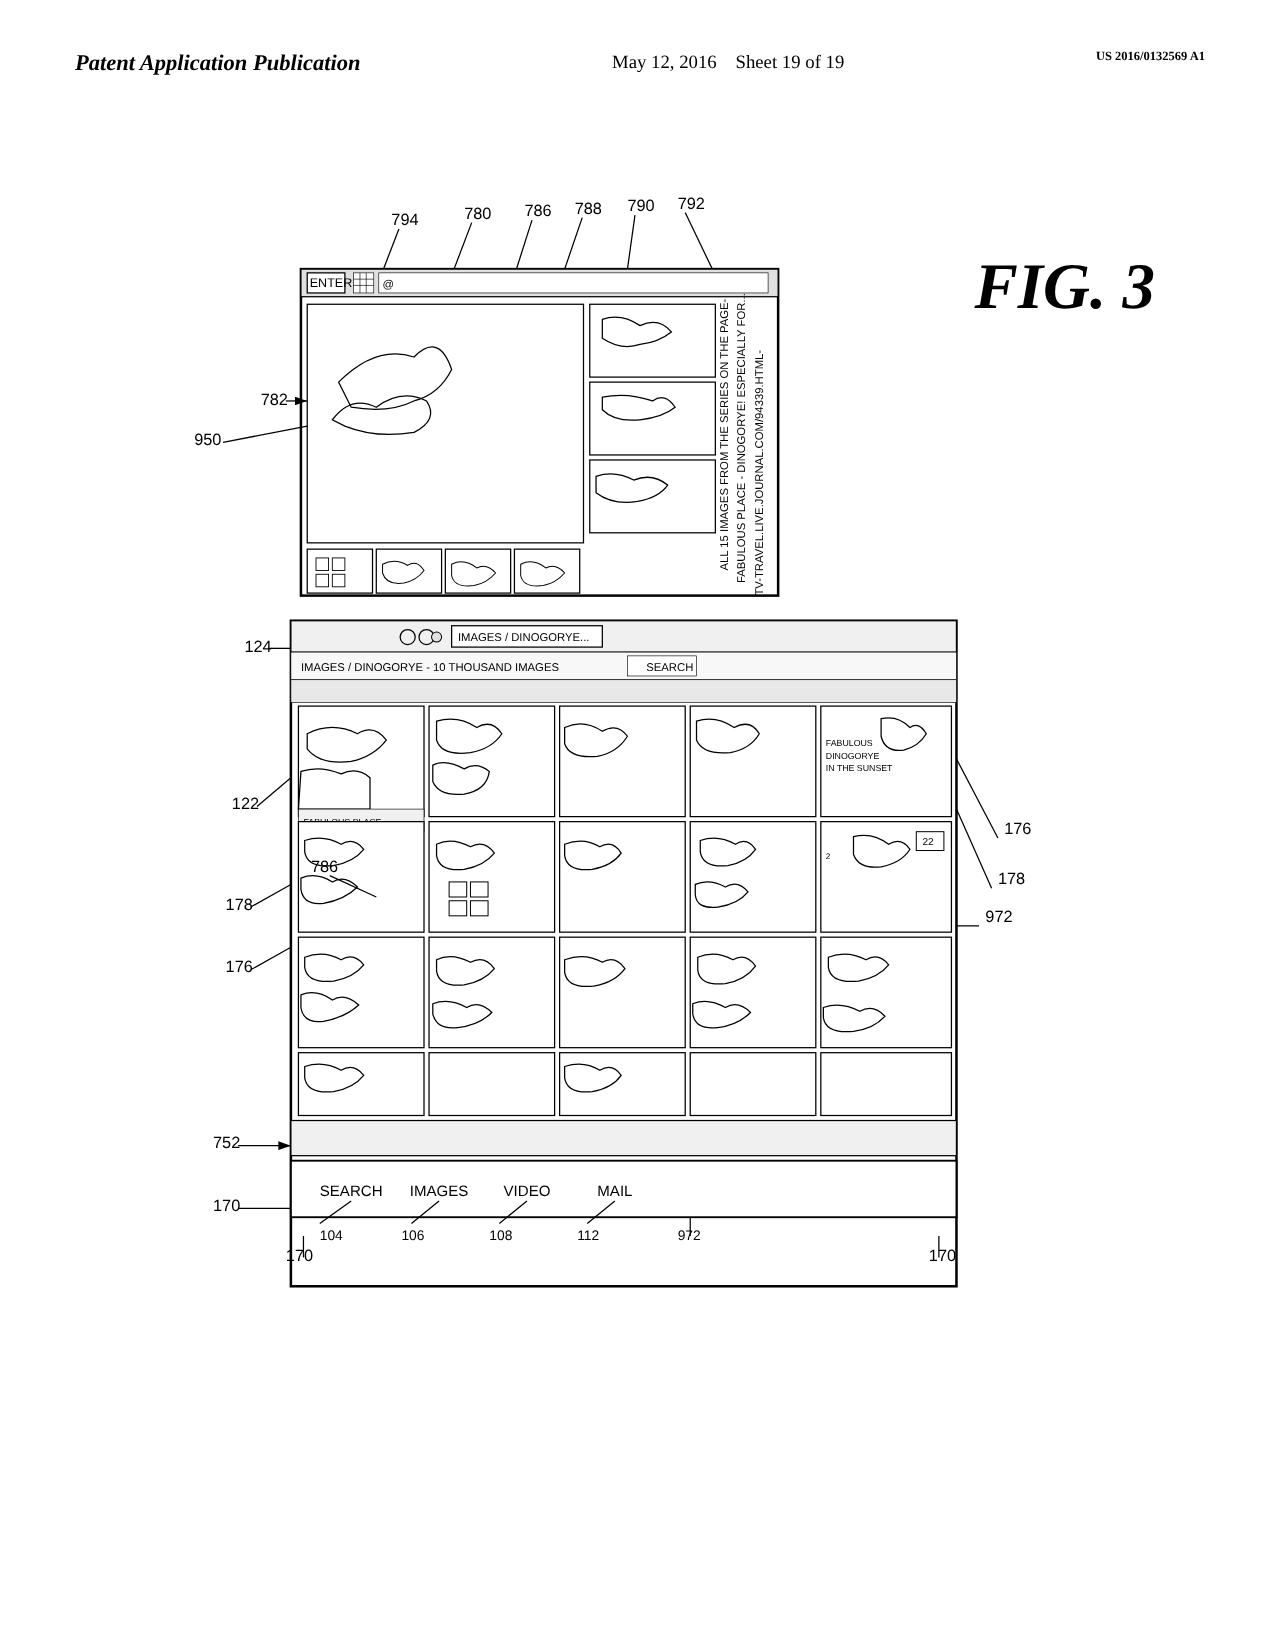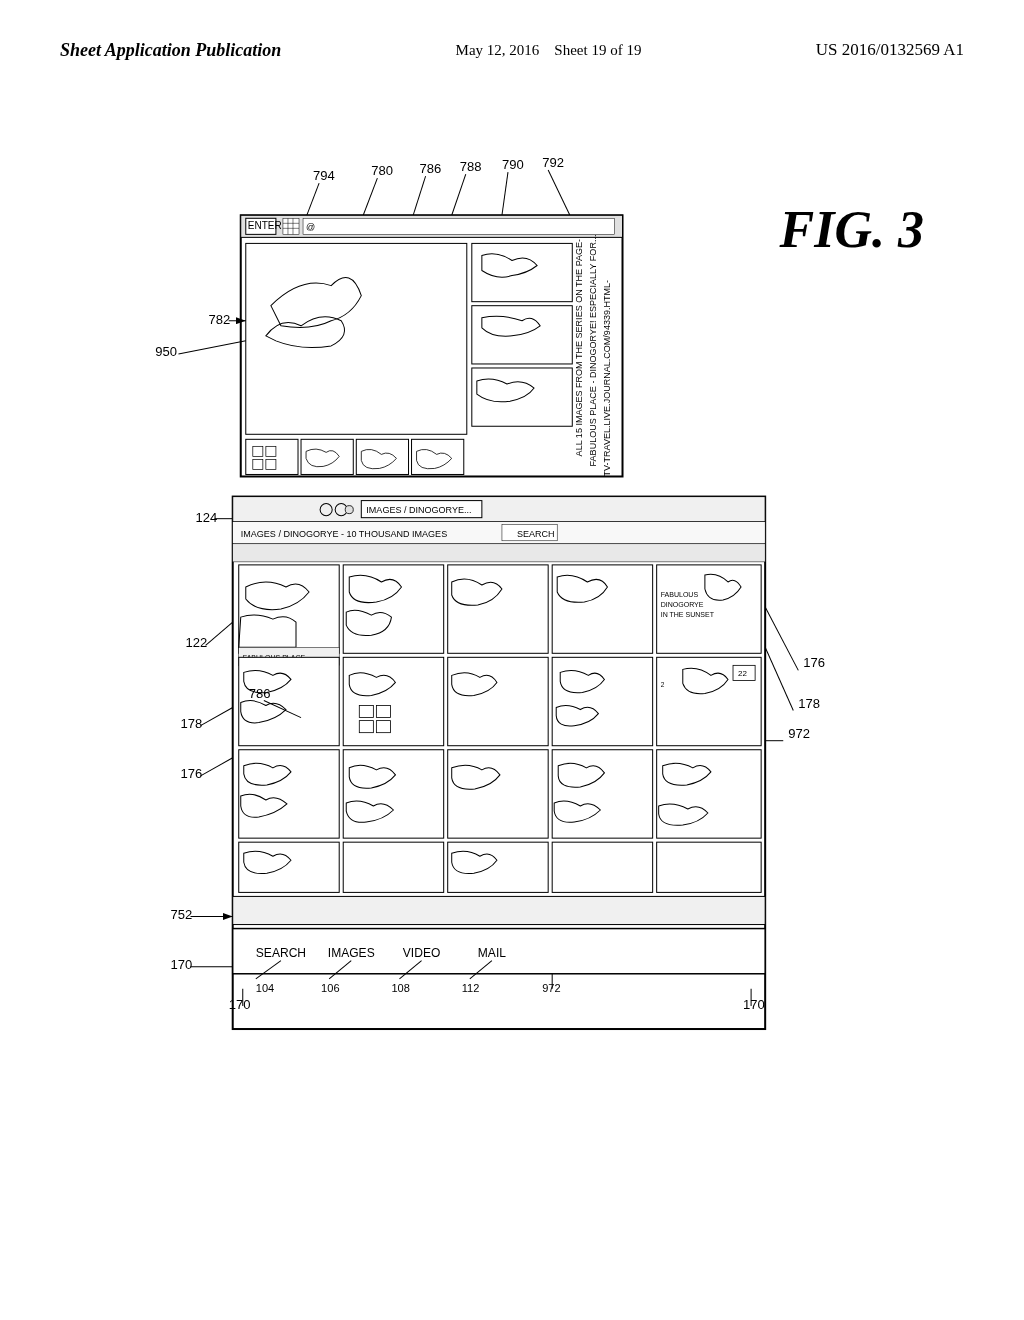--- a/index.html
+++ b/index.html
@@ -29,22 +29,23 @@
       font-style: italic;
     }
 
     .header-center {
       font-size: 15px;
       text-align: center;
       line-height: 1.4;
     }
 
     .header-right {
-      font-size: 17px;
+      font-size: 10px;
       text-align: left;
+      font-weight: bold;
     }
 
     .fig-label {
       position: absolute;
       right: 100px;
       top: 200px;
       font-size: 52px;
       font-weight: bold;
       font-style: italic;
     }
@@ -60,21 +61,21 @@
     
     .main-svg {
       width: 100%;
       height: 100%;
     }
   </style>
 </head>
 <body>
 
 <div class="page-header">
-  <div class="header-left">Sheet Application Publication</div>
+  <div class="header-left">Patent Application Publication</div>
   <div class="header-center">
     <span>May 12, 2016</span>&nbsp;&nbsp;&nbsp;
     <span>Sheet 19 of 19</span>
   </div>
   <div class="header-right">US 2016/0132569 A1</div>
 </div>
 
 <div class="fig-label">
   <span>FIG. 3</span>
 </div>

